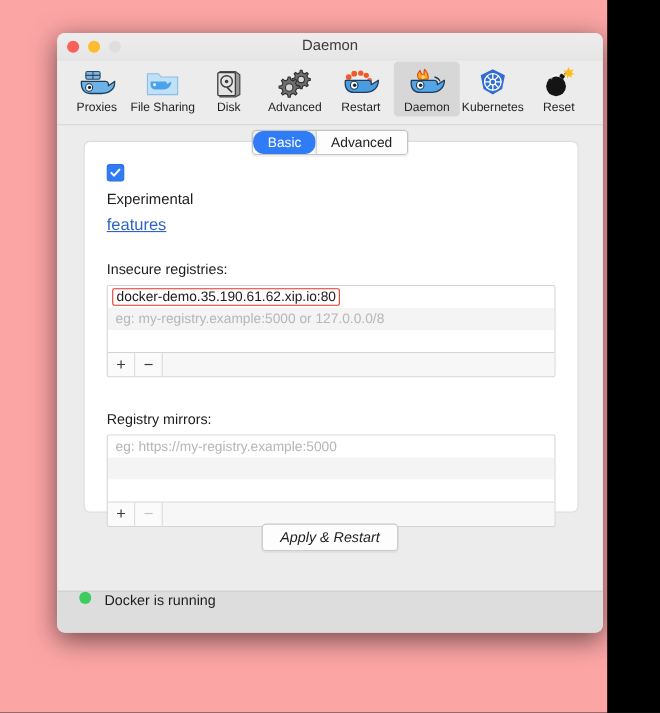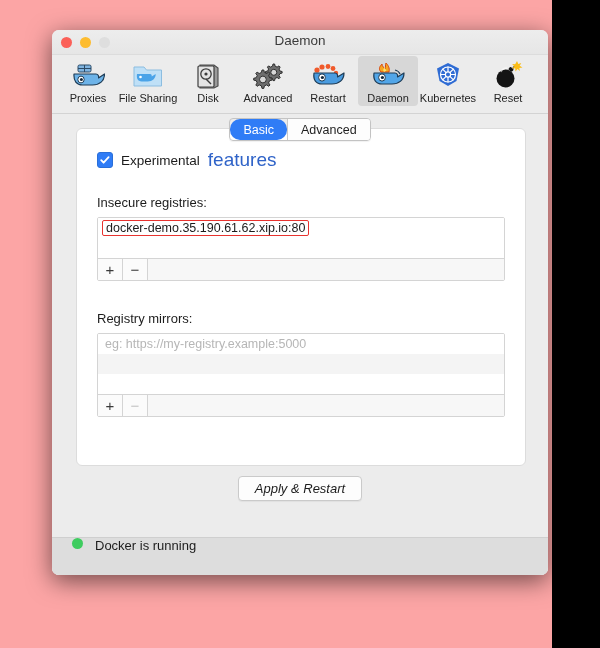--- a/index.html
+++ b/index.html
@@ -123,34 +123,35 @@
     position: absolute;
     left: 24px; top: 14px;
     width: 448px; height: 336px;
     background: #ffffff;
     border: 1px solid #dcdcdc;
     border-radius: 6px;
   }
   .panel-inner { padding: 20px 20px 0 20px; }
 
   
-  .cbrow { display: flex; align-items: center; gap: 8px; }
+  .cbrow { display: flex; align-items: flex-start; gap: 8px; flex-direction: column; }
   .cbox {
     width: 14px; height: 14px;
     border-radius: 3px;
     background: #2f7cf6;
     border: 1px solid #2a6fd8;
     position: relative;
     flex: none;
   }
   .cbox svg { position: absolute; left: 1px; top: 1px; }
   .cblabel { font-size: 13.5px; color: #1c1c1c; }
   .cblink {
-    font-size: 19px;
+    font-size: 15px;
     color: #2f63c8;
+    text-decoration: underline;
     cursor: pointer;
   }
 
   .sec-label {
     font-size: 13px;
     color: #1c1c1c;
     margin: 24px 0 7px 0;
   }
   .sec-label.second { margin-top: 30px; }
 
@@ -396,20 +397,23 @@
             <span class="cblabel">Experimental</span>
             <span class="cblink" style="color: rgb(47, 99, 200);">features</span>
           </div>
 
           <div class="sec-label">Insecure registries:</div>
           <div class="listbox">
             <div class="rows">
               <div class="lrow">
                 <span class="val invalid" style="border-color: rgb(232, 51, 47);">docker-demo.35.190.61.62.xip.io:80</span>
               </div>
+              <div class="lrow alt">
+                <span class="ph">eg: my-registry.example:5000 or 127.0.0.0/8</span>
+              </div>
               <div class="lrow">
                 <span class="val"></span>
               </div>
             </div>
             <div class="lfoot">
               <div class="lbtn">+</div>
               <div class="lbtn">−</div>
               <div class="lfoot-fill"></div>
             </div>
           </div>

